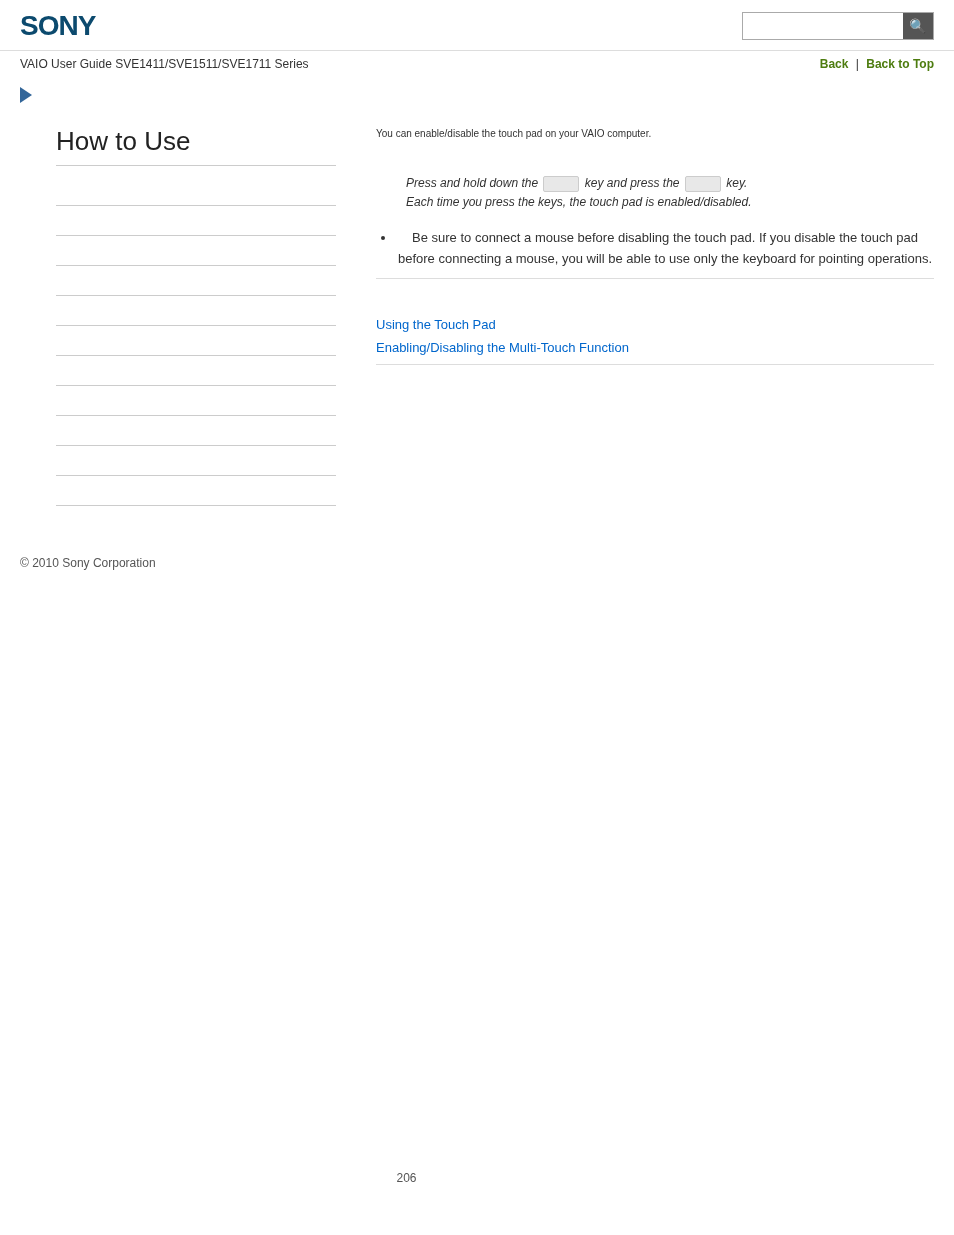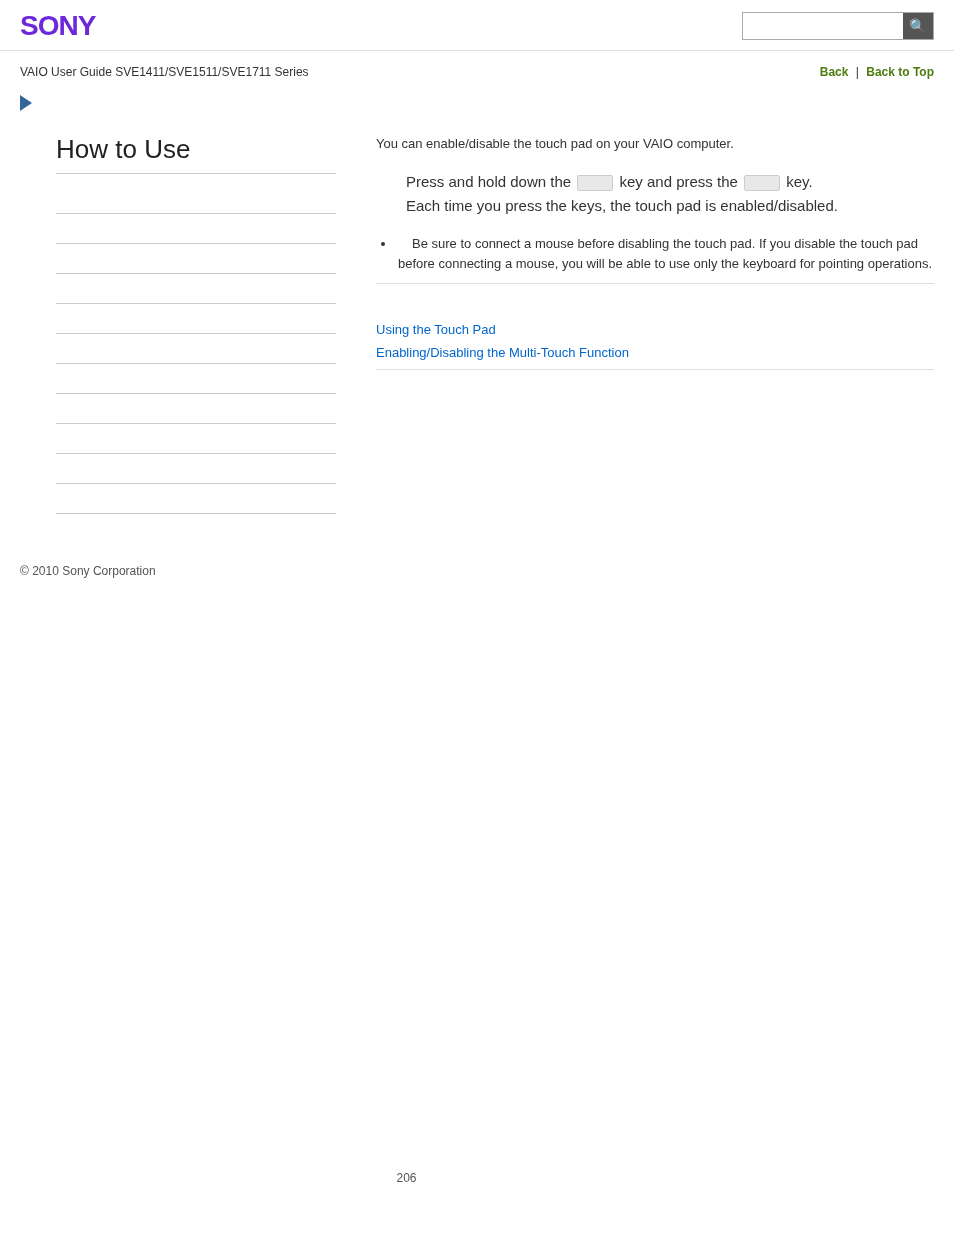--- a/index.html
+++ b/index.html
@@ -17,21 +17,21 @@
       align-items: center;
       justify-content: space-between;
       padding: 10px 20px 8px 20px;
       border-bottom: 1px solid #ddd;
     }
     .sony-logo {
       font-size: 28px;
       font-weight: bold;
       font-family: Arial, sans-serif;
       letter-spacing: -1px;
-      color: #6d28d9;
+      color: #0c4a6e;
     }
     .search-box {
       display: flex;
       align-items: center;
       border: 1px solid #aaa;
     }
     .search-input {
       width: 160px;
       height: 26px;
       border: none;
@@ -51,21 +51,20 @@
       color: #fff;
       font-size: 14px;
     }
     
     .nav-bar {
       display: flex;
       justify-content: space-between;
       align-items: center;
       padding: 6px 20px;
       font-size: 12px;
-      margin-top: 8px;
     }
     .nav-bar-left {
       color: #333;
     }
     .nav-bar-right a {
       color: #4d7c0f;
       text-decoration: none;
       font-weight: bold;
     }
     .nav-separator {
@@ -110,29 +109,30 @@
       font-size: 12px;
       color: #555;
       min-height: 30px;
     }
     
     .content {
       flex: 1;
       padding-left: 20px;
     }
     .content-intro {
-      font-size: 13px;
-      margin-bottom: 16px;
+      font-size: 10px;
+      margin-bottom: 33px;
       line-height: 1.5;
     }
     .instructions-block {
       margin-left: 30px;
       margin-bottom: 16px;
-      font-size: 15px;
+      font-size: 12px;
       line-height: 1.6;
+      font-style: italic;
     }
     .key-placeholder {
       display: inline-block;
       width: 36px;
       height: 16px;
       background: #e8e8e8;
       border: 1px solid #ccc;
       border-radius: 2px;
       vertical-align: middle;
       margin: 0 2px;

